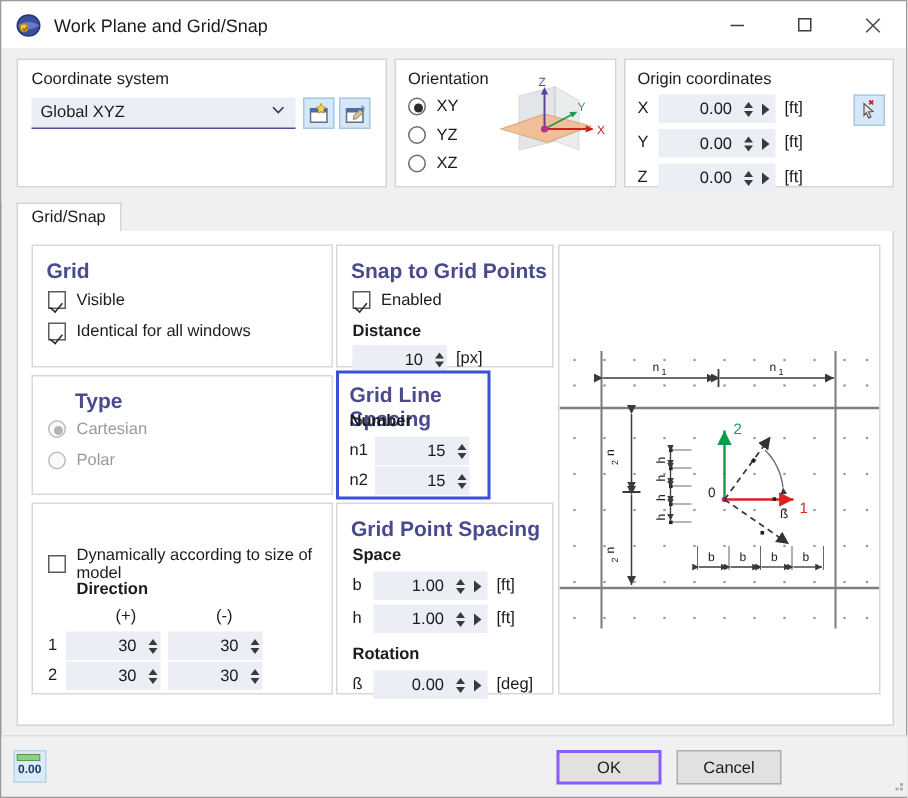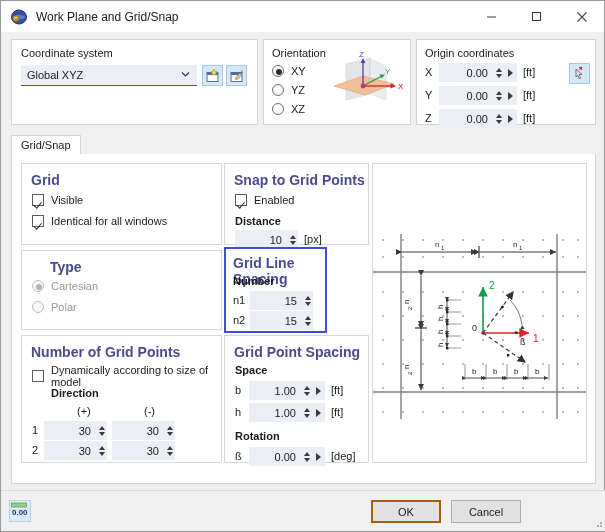--- a/index.html
+++ b/index.html
@@ -71,21 +71,21 @@
 
   .sect { position:absolute; background:#fff; border:1px solid #d8d8d8; }
   .sect.hl { border:2px solid #3b4fd8; }
   .sect-title { position:absolute; font-size:14px; font-weight:bold; color:#4a4a8f; }
   .subhead { position:absolute; font-size:11px; font-weight:bold; color:#1b1b1b; }
 
   
   .footer { position:absolute; left:0; bottom:0; width:605px; height:41px; background:#f0f0f0; border-top:1px solid #dcdcdc; }
   .btn { position:absolute; height:23px; background:#e1e1e1; border:1px solid #adadad; font-size:11px;
          display:flex; align-items:center; justify-content:center; color:#1b1b1b; }
-  .btn.primary { background:#e1e1e1; border:2px solid #a16207;text-align:right; }
+  .btn.primary { background:#e1e1e1; border:2px solid #8b5cf6;text-align:right; }
   .corner { position:absolute; right:2px; bottom:2px; width:12px; height:12px; }
   .statusicon { position:absolute; left:8px; bottom:9px; width:22px; height:22px; background:#dceaf7; border:1px solid #b9d4ea; }
 </style>
 </head>
 <body>
 
 <div class="window">
 
   <div class="titlebar">
     <div class="title-icon">
@@ -303,21 +303,20 @@
       <div class="nfield" style="left:24px; top:62px; width:63px;">
         <span class="nv">15</span>
         <span class="spin">
             <i class="up"></i>
             <i class="dn"></i>
           </span>
       </div>
     </div>
 
     <div class="sect" style="left:9px; top:181px; width:201px; height:128px;">
-      <div class="sect-title" style="left:9px; top:8px;">Number of Grid Points</div>
       <div class="chk" style="left:10px; top:28px;">
         <span class="bx"></span>
         <span class="cl">Dynamically according to size of model</span>
       </div>
       <div class="subhead" style="left:9px; top:51px;padding-left:20px;">Direction</div>
       <div class="flab" style="left:55px; top:69px;">(+)</div>
       <div class="flab" style="left:122px; top:69px;">(-)</div>
 
       <div class="flab" style="left:10px; top:88px;">1</div>
       <div class="nfield" style="left:22px; top:85px; width:63px;">

